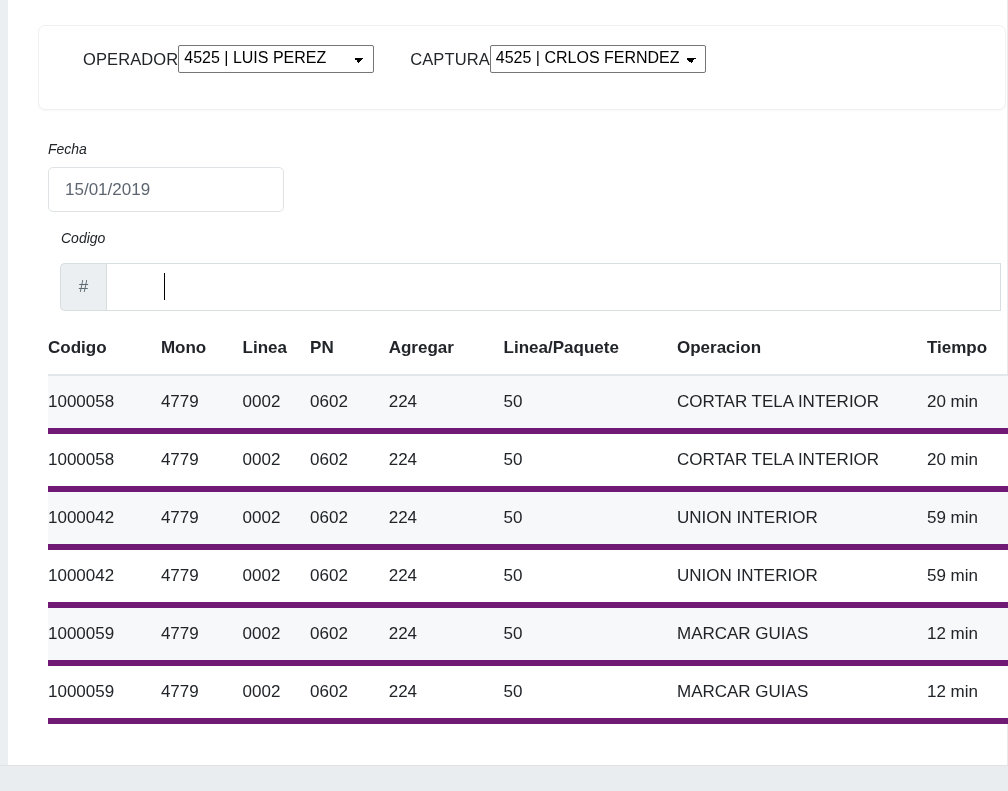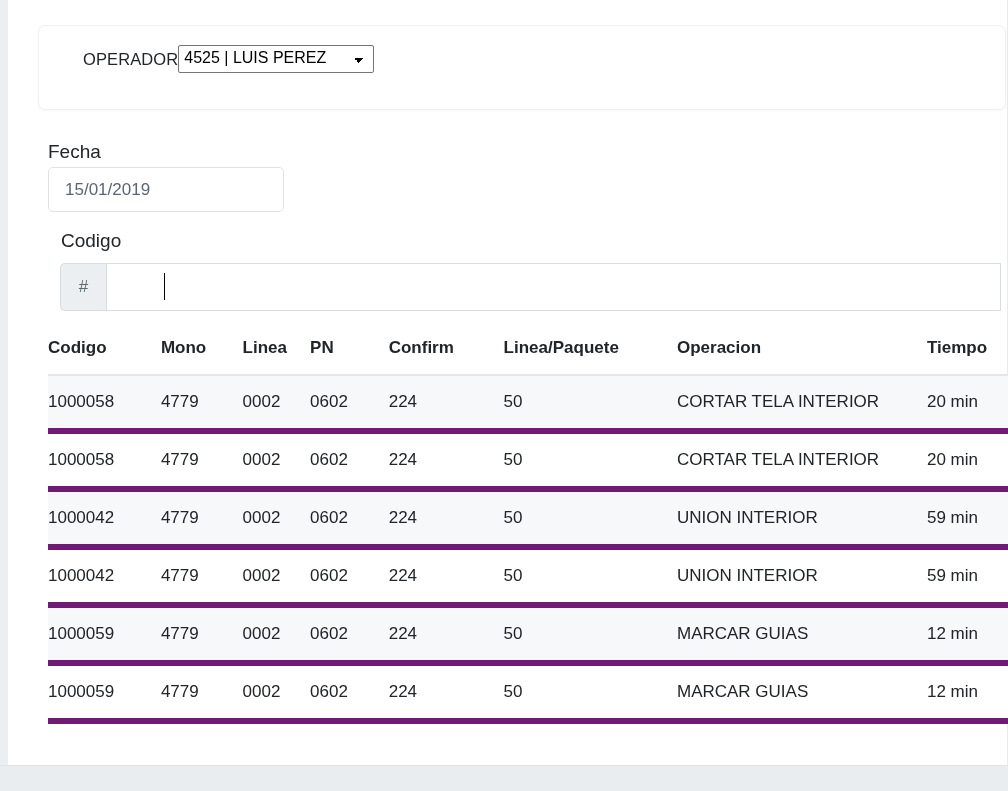--- a/index.html
+++ b/index.html
@@ -96,22 +96,23 @@
     background-repeat: no-repeat;
     padding-right: 26px;
   }
   select#operator-select { width: 196px; }
   select#captura-select  { width: 216px; }
   .spacer-between { width: 36px; }
 
   
   .label-block {
     position: absolute;
-    font-size: 19px;
+    font-size: 14px;
     color: #212529;
+    font-style: italic;
   }
   #fecha-label { left: 40px; top: 141px; }
   #codigo-label { left: 53px; top: 230px; }
 
   .fecha-input {
     position: absolute;
     left: 40px; top: 167px;
     width: 236px; height: 45px;
     border: 1px solid #dfe3e6;
     border-radius: 5px;
@@ -239,20 +240,26 @@
 
         <div class="field-group">
           <span class="field-label">OPERADOR</span>
           <select class="native-select" id="operator-select">
             <option>4525 | LUIS PEREZ</option>
           </select>
         </div>
 
         <div class="spacer-between"></div>
 
+        <div class="field-group">
+          <span class="field-label">CAPTURA</span>
+          <select class="native-select" id="captura-select">
+            <option>4525 | CRLOS FERNDEZ</option>
+          </select>
+        </div>
 
       </div>
     </div>
 
     <div class="label-block" id="fecha-label">Fecha</div>
     <input class="fecha-input" type="text" value="15/01/2019" style="">
 
     <div class="label-block" id="codigo-label">Codigo</div>
 
     <div class="input-group">
@@ -263,21 +270,21 @@
       </div>
     </div>
 
     <table class="data-table">
       <thead>
         <tr>
           <th class="col-codigo">Codigo</th>
           <th class="col-mono">Mono</th>
           <th class="col-linea">Linea</th>
           <th class="col-pn">PN</th>
-          <th class="col-ordenado">Confirm</th>
+          <th class="col-ordenado">Agregar</th>
           <th class="col-piezas">Linea/Paquete</th>
           <th class="col-operacion">Operacion</th>
           <th class="col-tiempo">Tiempo</th>
         </tr>
       </thead>
       <tbody id="table-body">
           <tr class="odd">
             <td class="col-codigo">1000058</td>
             <td class="col-mono">4779</td>
             <td class="col-linea">0002</td>

